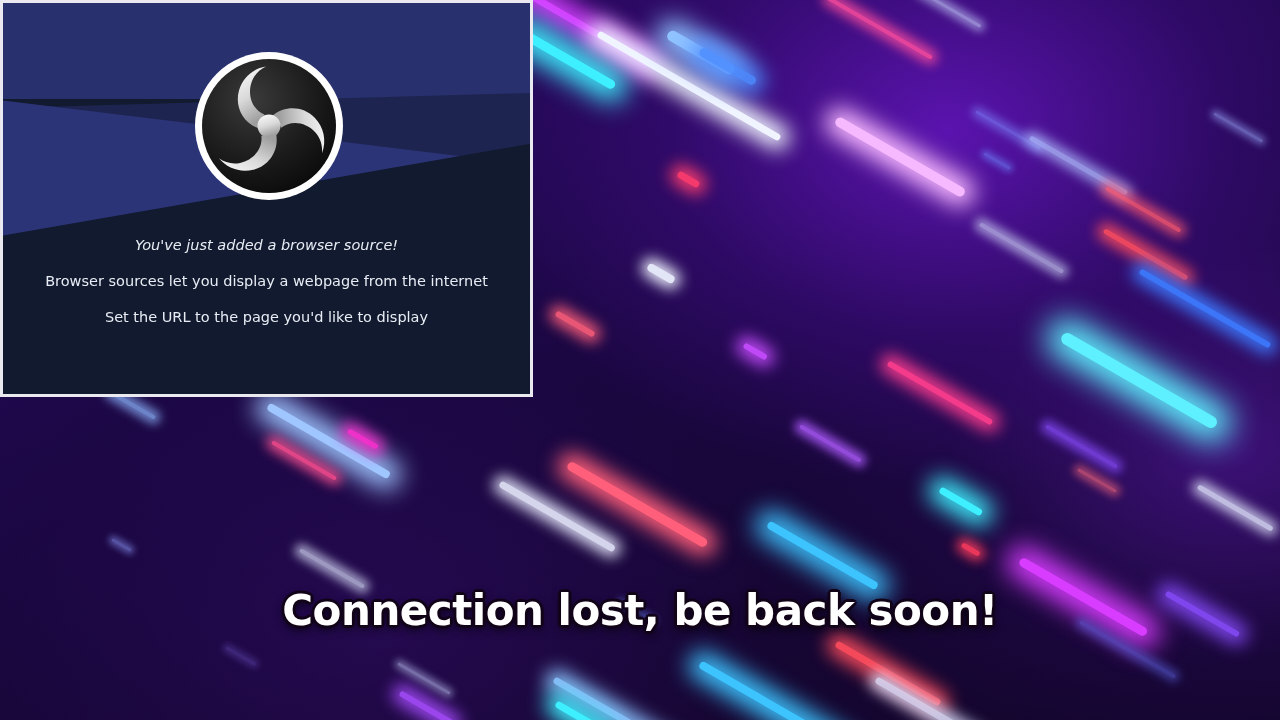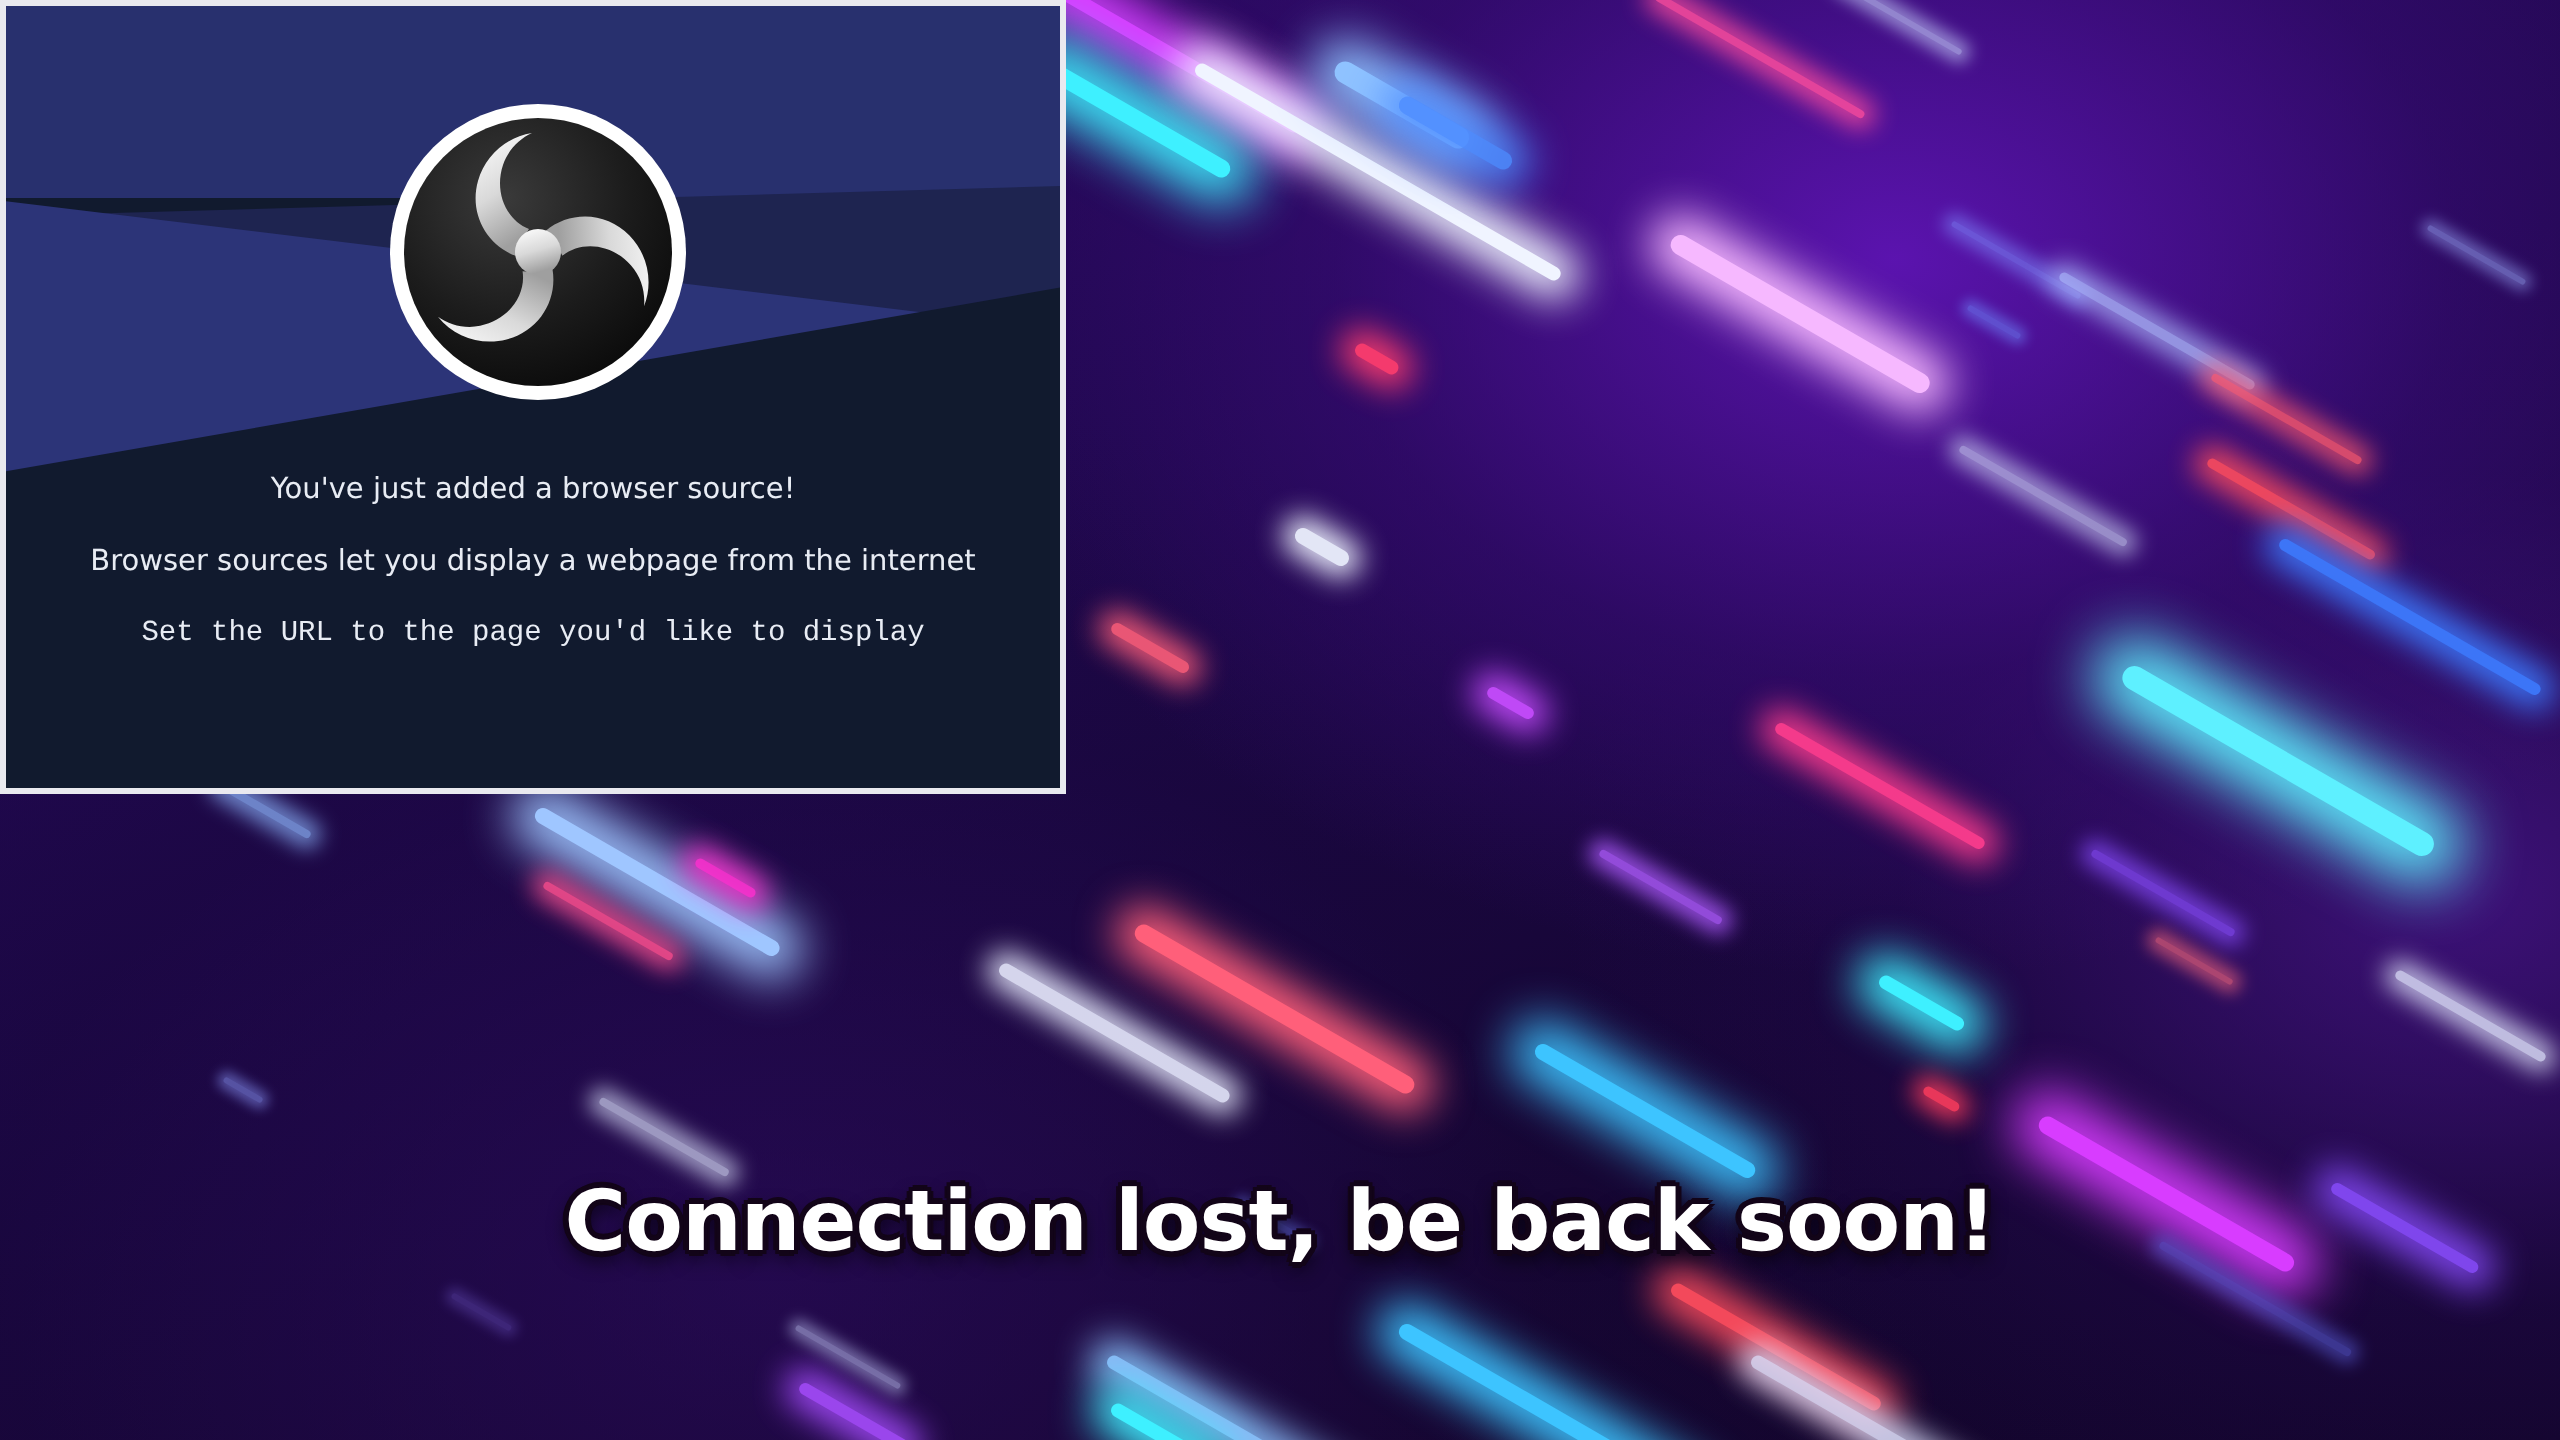--- a/index.html
+++ b/index.html
@@ -114,22 +114,22 @@
     top: 232px;
     width: 100%;
     text-align: center;
     color: #e8ecf4;
     font-family: "DejaVu Sans", sans-serif;
   }
   .panel-line {
     font-size: 14.5px;
     line-height: 20px;
   }
-  #panel-line-1 { margin-bottom: 16px; }
-  #panel-line-3 { margin-top: 16px; font-family: Liberation Mono, monospace; }
+  #panel-line-1 { margin-bottom: 16px; font-style: italic; }
+  #panel-line-3 { margin-top: 16px; }
 </style>
 </head>
 <body>
 
 <div id="stream-background">
   <div id="streak-layer">
       <div class="streak" style="left: 520px; top: -14px; width: 150px; height: 7px; background: rgb(216, 60, 255); opacity: 1; transform: rotate(30deg); box-shadow: rgb(216, 60, 255) 0px 0px 22px 10px;"></div>
       <div class="streak" style="left: 521px; top: 28px; width: 108px; height: 9px; background: rgb(62, 240, 255); opacity: 1; transform: rotate(30deg); box-shadow: rgb(62, 240, 255) 0px 0px 26px 12px;"></div>
       <div class="streak" style="left: 598px; top: 30px; width: 210px; height: 7px; background: rgb(240, 244, 255); opacity: 1; transform: rotate(30deg); box-shadow: rgb(240, 244, 255) 0px 0px 20px 9px;"></div>
       <div class="streak" style="left: 668px; top: 28px; width: 76px; height: 11px; background: rgb(143, 194, 255); opacity: 1; transform: rotate(30deg); box-shadow: rgb(143, 194, 255) 0px 0px 24px 11px;"></div>

